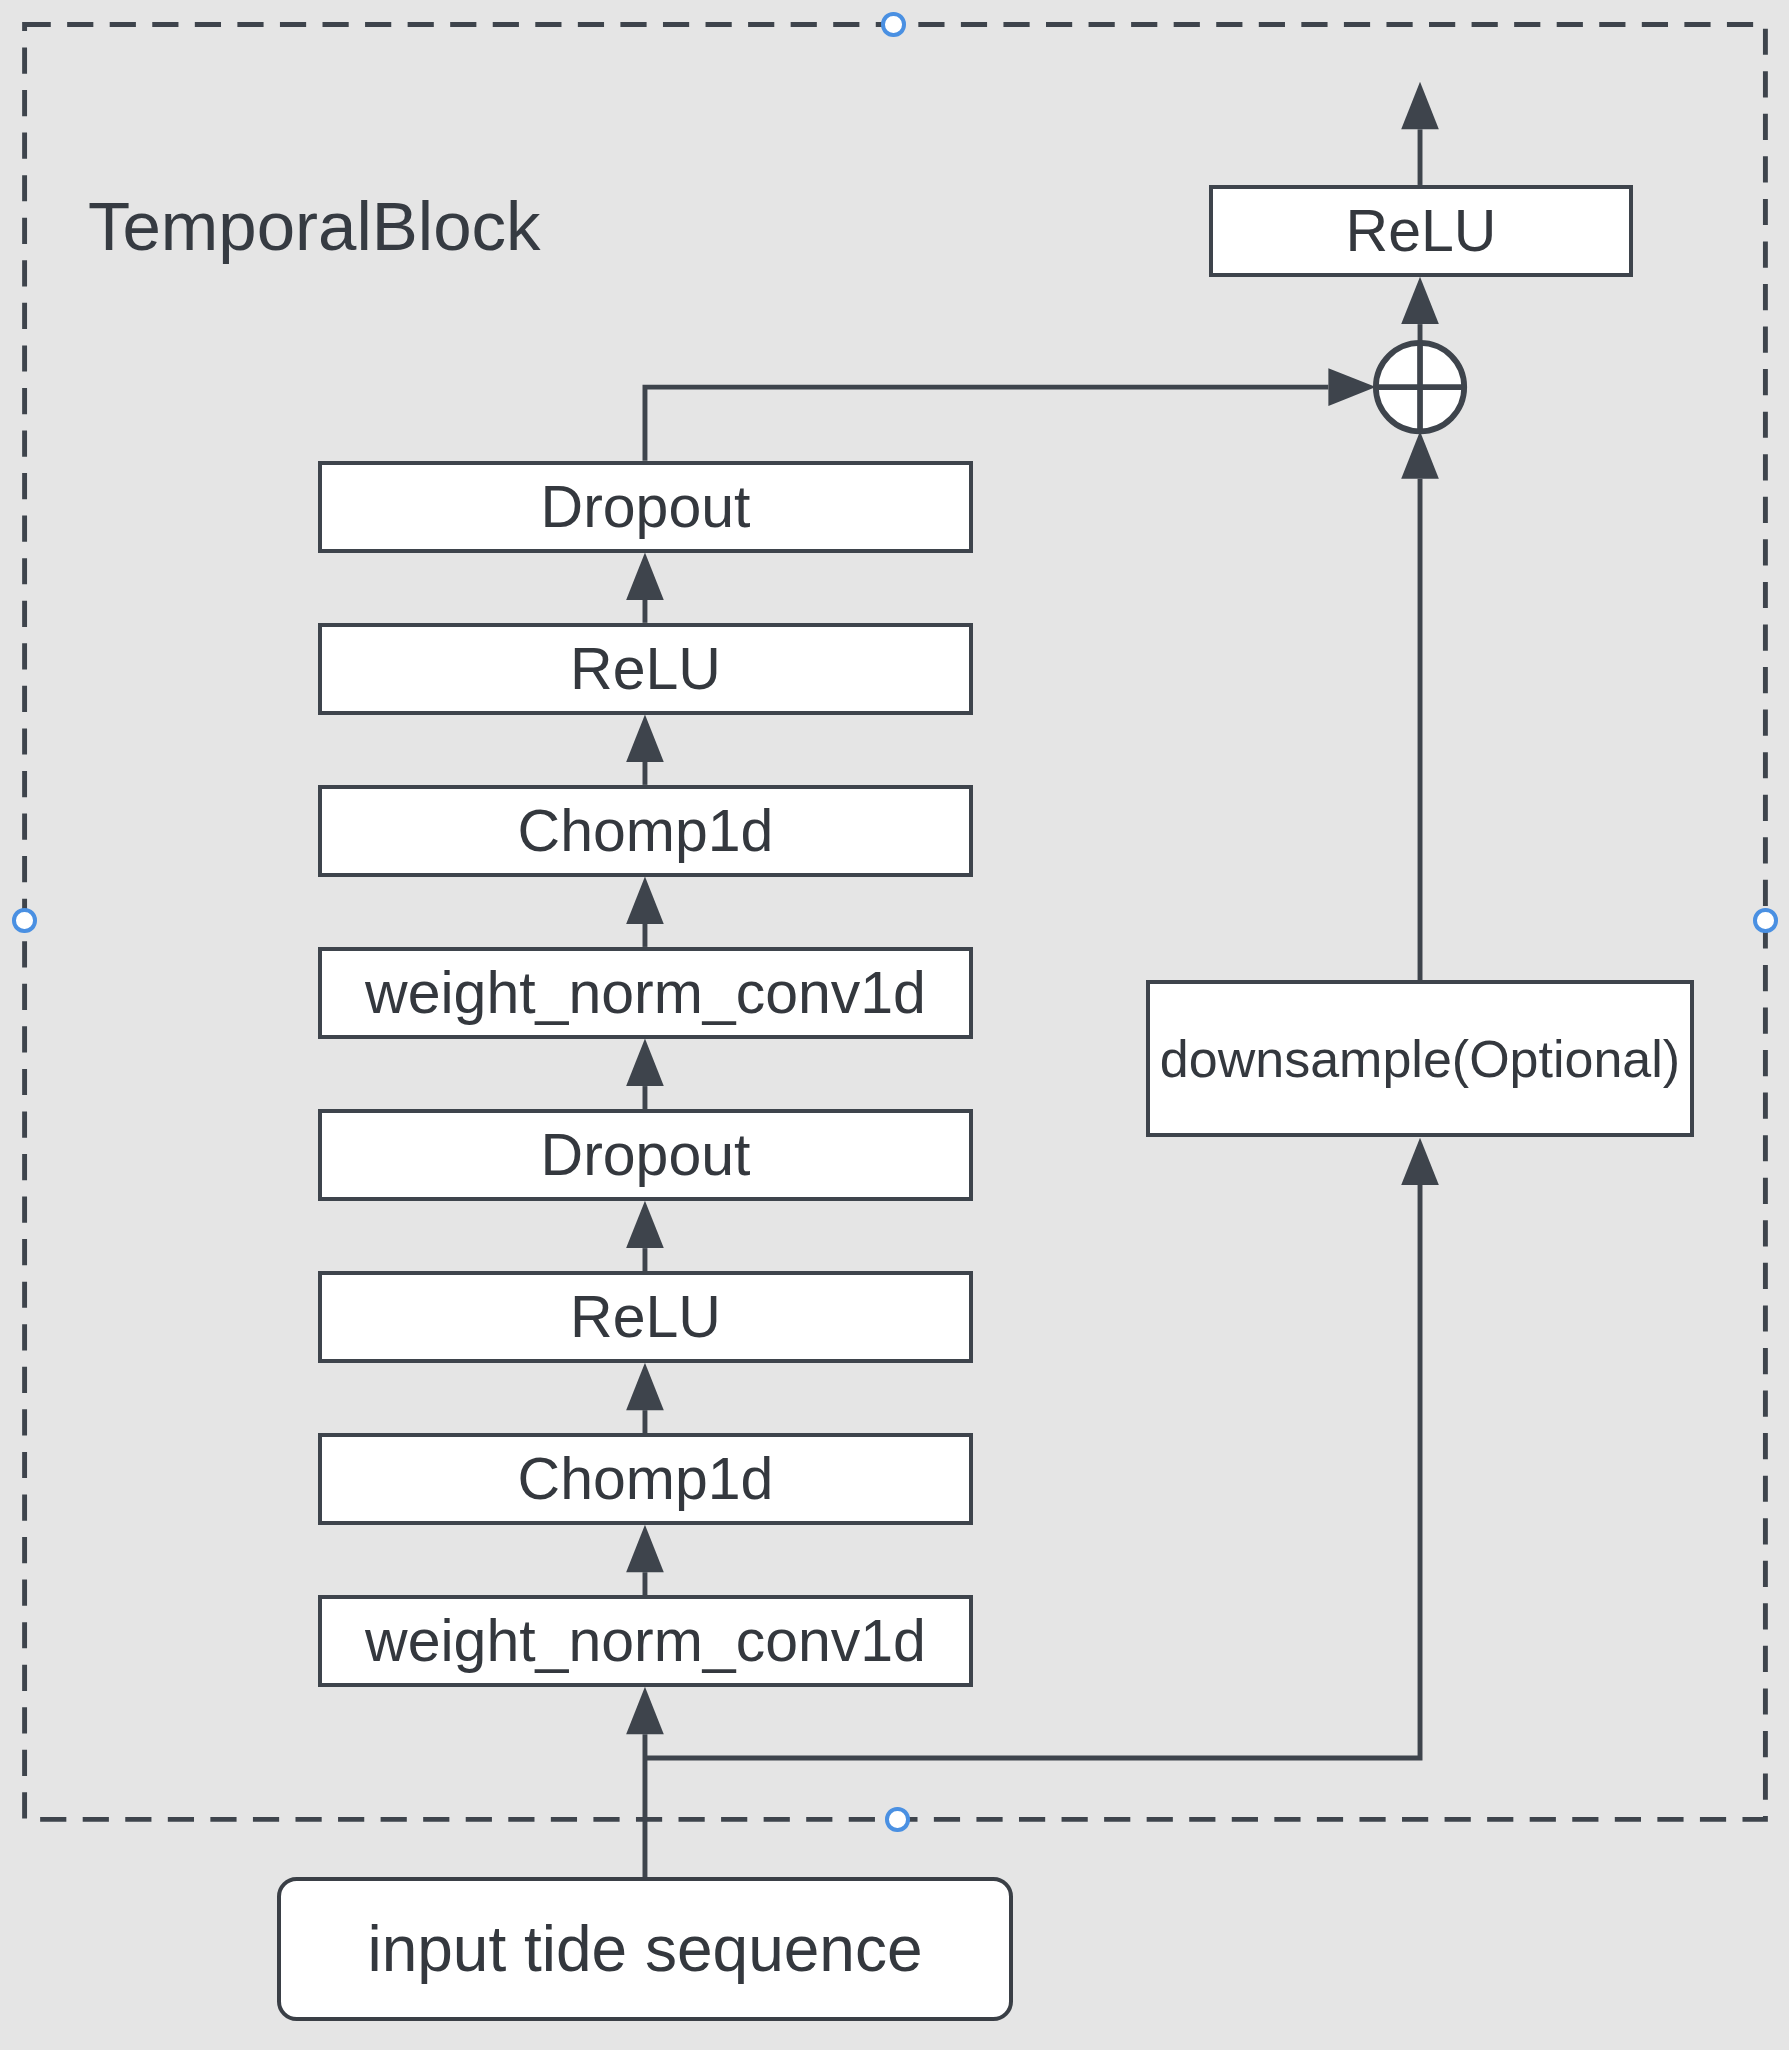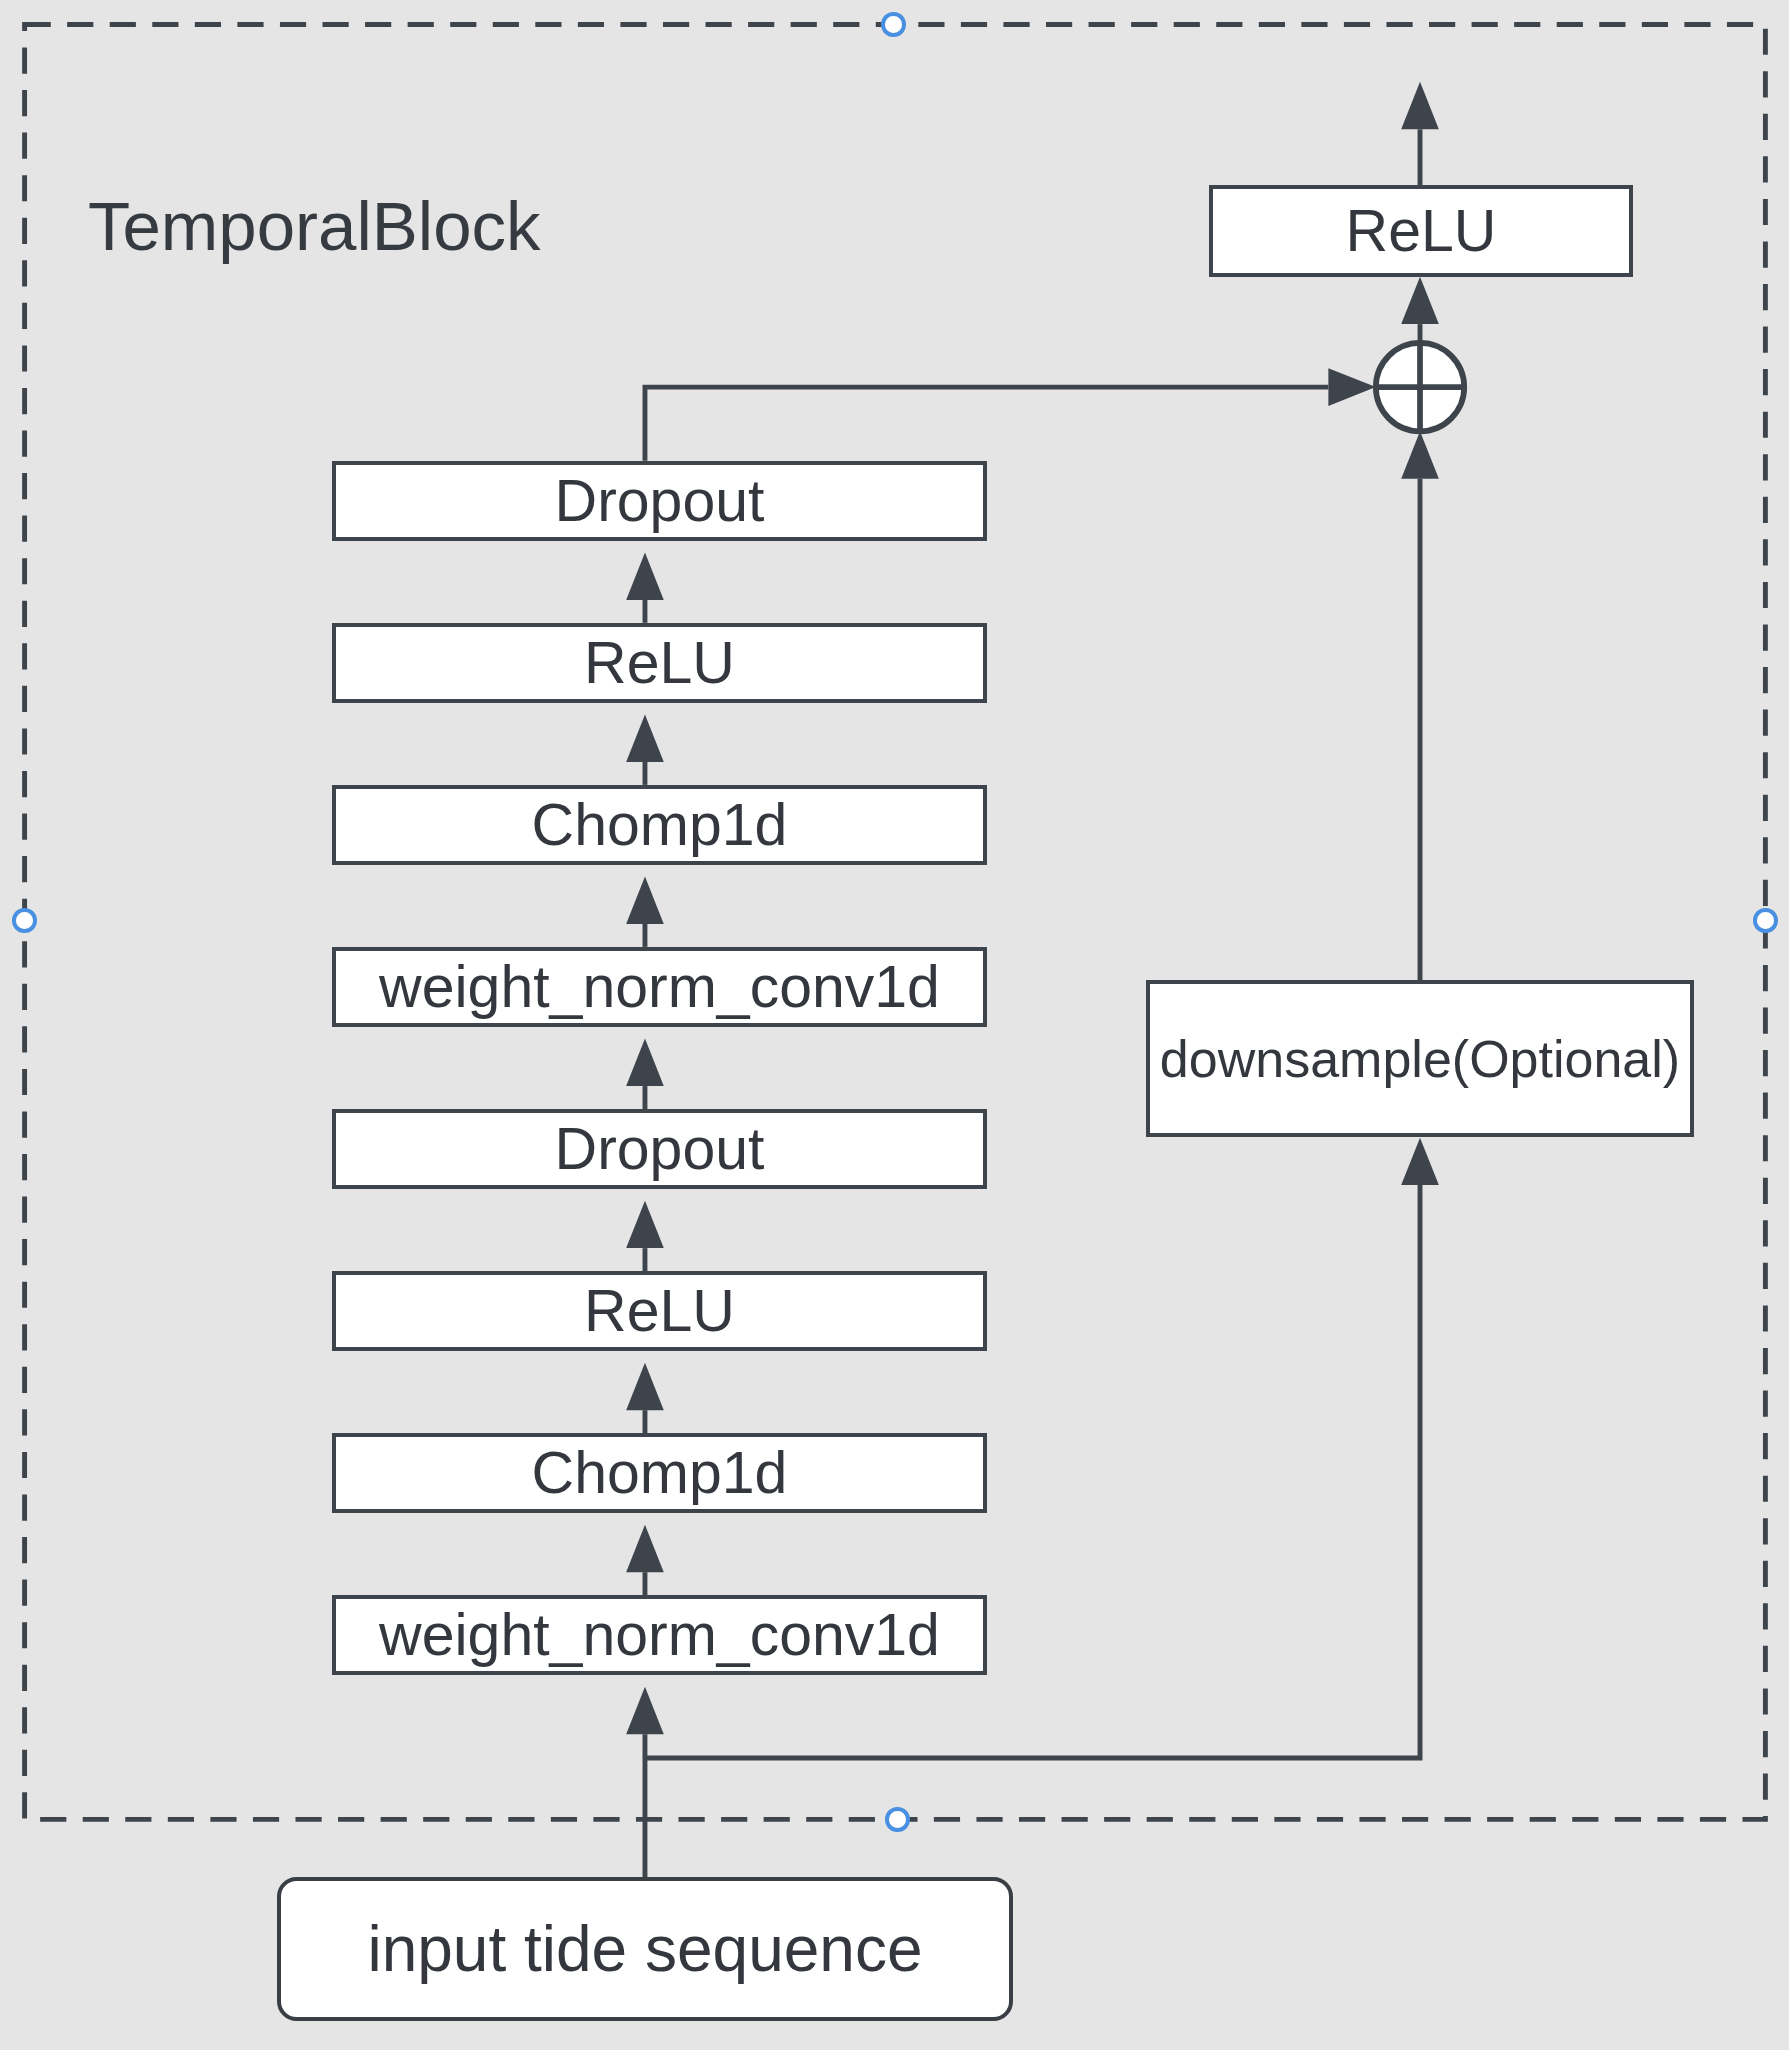--- a/index.html
+++ b/index.html
@@ -19,21 +19,21 @@
     position: absolute;
     box-sizing: border-box;
     background: #ffffff;
     border: 4.9px solid #3e444c;
     display: flex;
     align-items: center;
     justify-content: center;
     text-align: right;
     color: #34383e;
   }
-  .stack-box { left: 332px; width: 655px; height: 80px; font-size: 59px; }
+  .stack-box { left: 318px; width: 655px; height: 92px; font-size: 59px; }
   .stack-box.b0 { top: 461px; }
   .stack-box.b1 { top: 623px; }
   .stack-box.b2 { top: 785px; }
   .stack-box.b3 { top: 947px; }
   .stack-box.b4 { top: 1109px; }
   .stack-box.b5 { top: 1271px; }
   .stack-box.b6 { top: 1433px; }
   .stack-box.b7 { top: 1595px; }
 
   .output-box { left: 1209px; top: 185px; width: 424px; height: 92px; font-size: 59px; }

